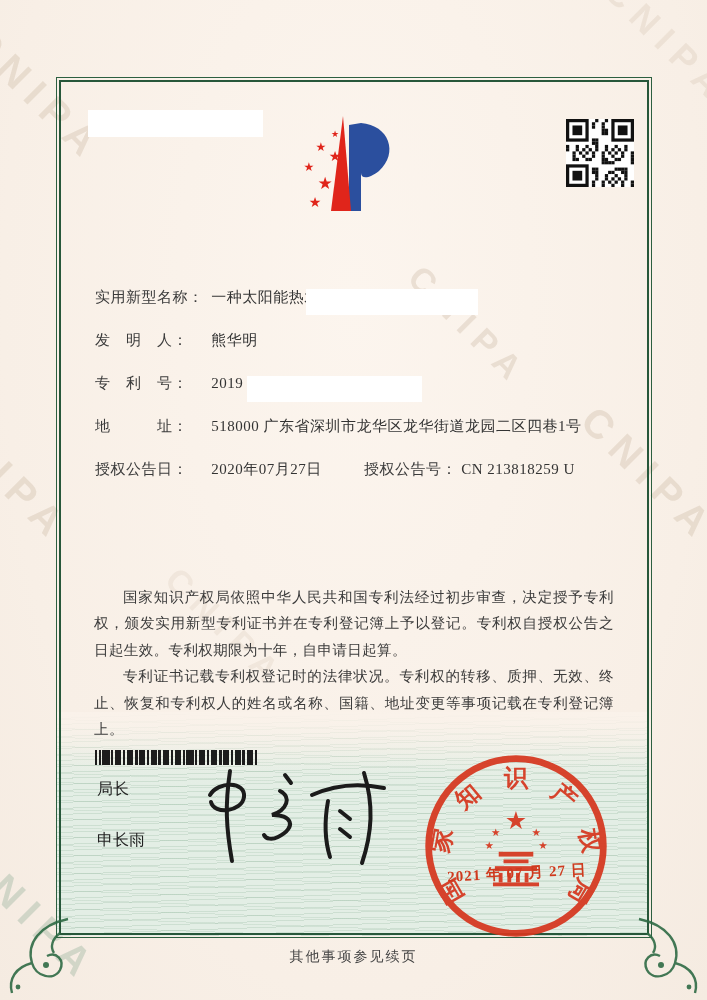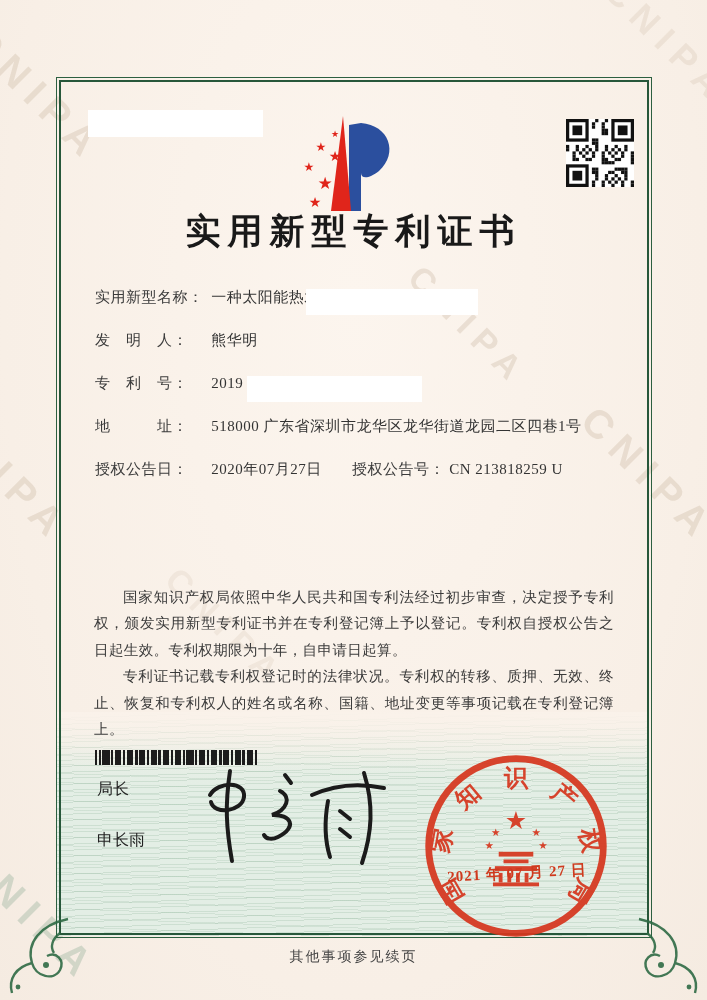--- a/index.html
+++ b/index.html
@@ -29,21 +29,21 @@
   
   .title{position:absolute;left:0;top:208px;width:707px;text-align:center;
          font-size:35px;font-weight:bold;letter-spacing:7px;color:#191919;}
   .qr{position:absolute;left:566px;top:119px;width:68px;height:68px;background:#fff;}
   .logo{position:absolute;left:283px;top:115px;width:130px;height:102px;}
   
   .fields{position:absolute;left:95px;top:288px;width:525px;font-size:15px;color:#3b3b3b;}
   .frow{height:43px;letter-spacing:0.5px;white-space:nowrap;}
   .flabel{display:inline-block;min-width:112px;}
   .fvalue{color:#333;}
-  .pair2{margin-left:26px;font-family:Liberation Serif, serif;}
+  .pair2{margin-left:38px;font-family:Liberation Serif, serif;}
   
   .bodytext{position:absolute;left:94px;top:584px;width:520px;
             font-size:14.5px;line-height:1.82;color:#3a3a3a;text-align:justify;
             letter-spacing:0.4px;}
   .bodytext p{margin:0;text-indent:2em;font-family:Liberation Serif, serif;}
   
   .barcode{position:absolute;left:95px;top:750px;width:162px;height:15px;
      background:
        repeating-linear-gradient(90deg,#1c1c1c 0 2px,transparent 2px 4px),
        repeating-linear-gradient(90deg,#1c1c1c 0 1px,transparent 1px 7px),
@@ -219,21 +219,20 @@
       <rect x="1" y="1" width="5" height="5" fill="#fff"></rect>
       <rect x="2" y="2" width="3" height="3" fill="#111"></rect>
       <rect x="14" y="0" width="7" height="7" fill="#111"></rect>
       <rect x="15" y="1" width="5" height="5" fill="#fff"></rect>
       <rect x="16" y="2" width="3" height="3" fill="#111"></rect>
       <rect x="0" y="14" width="7" height="7" fill="#111"></rect>
       <rect x="1" y="15" width="5" height="5" fill="#fff"></rect>
       <rect x="2" y="16" width="3" height="3" fill="#111"></rect>
     </svg>
 
-  <div class="title">实用新型专利证书</div>
 
   <div class="fields">
     <div class="frow">
       <span class="flabel">实用新型名称：</span>
       <span class="fvalue">一种太阳能热水</span>
     </div>
     <div class="frow">
       <span class="flabel">发　明　人：</span>
       <span class="fvalue">熊华明</span>
     </div>

